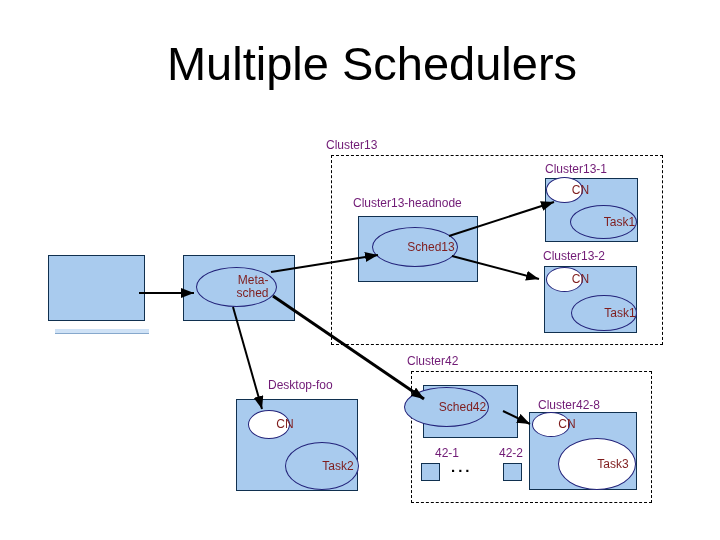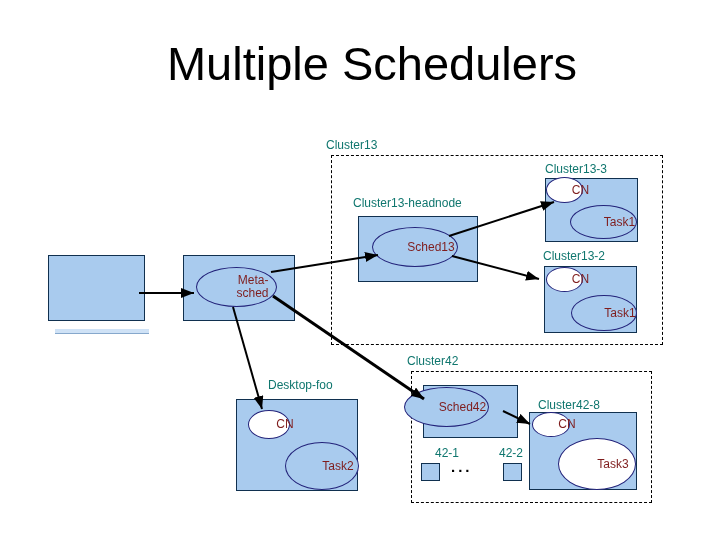--- a/index.html
+++ b/index.html
@@ -7,21 +7,21 @@
   body { font-family:"Liberation Sans", sans-serif; color:#000; }
   .slide { position:relative; width:720px; height:540px; background:#ffffff; overflow:hidden; }
 
   .title {
     position:absolute; top:36px; left:0; width:720px;
     text-align:center; font-size:47px; font-weight:400; color:#000000;
     letter-spacing:0;
     margin-left:12px;
   }
 
-  .lbl { position:absolute; font-size:12px; line-height:13px; color:#0f766e; white-space:nowrap; }
+  .lbl { position:absolute; font-size:12px; line-height:13px; color:#701a75; white-space:nowrap; }
 
   .box { position:absolute; background:#A9CBEE; border:1px solid #10304F; }
 
   .dashed { position:absolute; border:1px dashed #000000; background:transparent; }
 
   .ell {
     position:absolute; background:#A9CBEE; border:1px solid #23237A; border-radius:50%;
     display:flex; align-items:center; justify-content:center;
     font-size:12px; line-height:13px; color:#7f1d1d; text-align:center;padding-left:32px;
   }
@@ -60,21 +60,21 @@
     <div class="twoline">
       <span>Meta-</span><br>
       <span>sched</span>
     </div>
   </div>
 
   <div class="lbl" style="left:353px; top:197px">Cluster13-headnode</div>
   <div class="box" style="left:358px; top:216px; width:120px; height:66px"></div>
   <div class="ell" style="left:372px; top:227px; width:86px; height:40px">Sched13</div>
 
-  <div class="lbl" style="left:545px; top:163px">Cluster13-3</div>
+  <div class="lbl" style="left:545px; top:163px">Cluster13-1</div>
   <div class="box" style="left:545px; top:178px; width:93px; height:64px"></div>
   <div class="ell white" style="left:546px; top:177px; width:37px; height:26px">CN</div>
   <div class="ell" style="left:570px; top:205px; width:67px; height:34px">Task1</div>
 
   <div class="lbl" style="left:543px; top:250px">Cluster13-2</div>
   <div class="box" style="left:544px; top:266px; width:93px; height:67px"></div>
   <div class="ell white" style="left:546px; top:267px; width:37px; height:25px">CN</div>
   <div class="ell" style="left:571px; top:295px; width:66px; height:36px">Task1</div>
 
   <div class="lbl" style="left:268px; top:379px">Desktop-foo</div>

